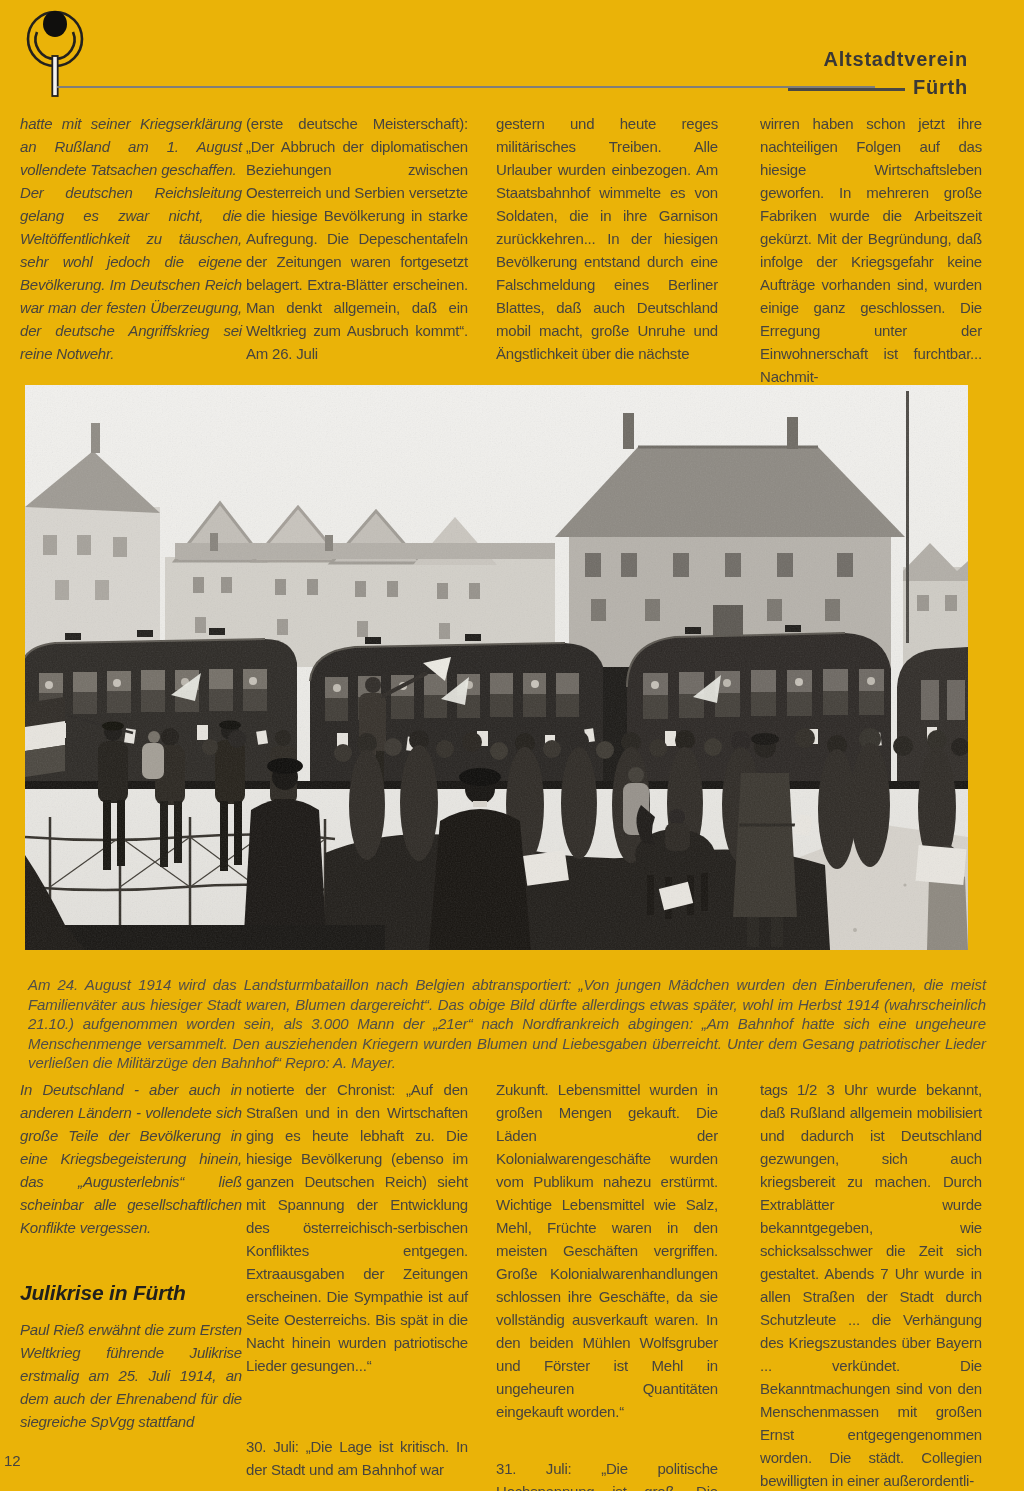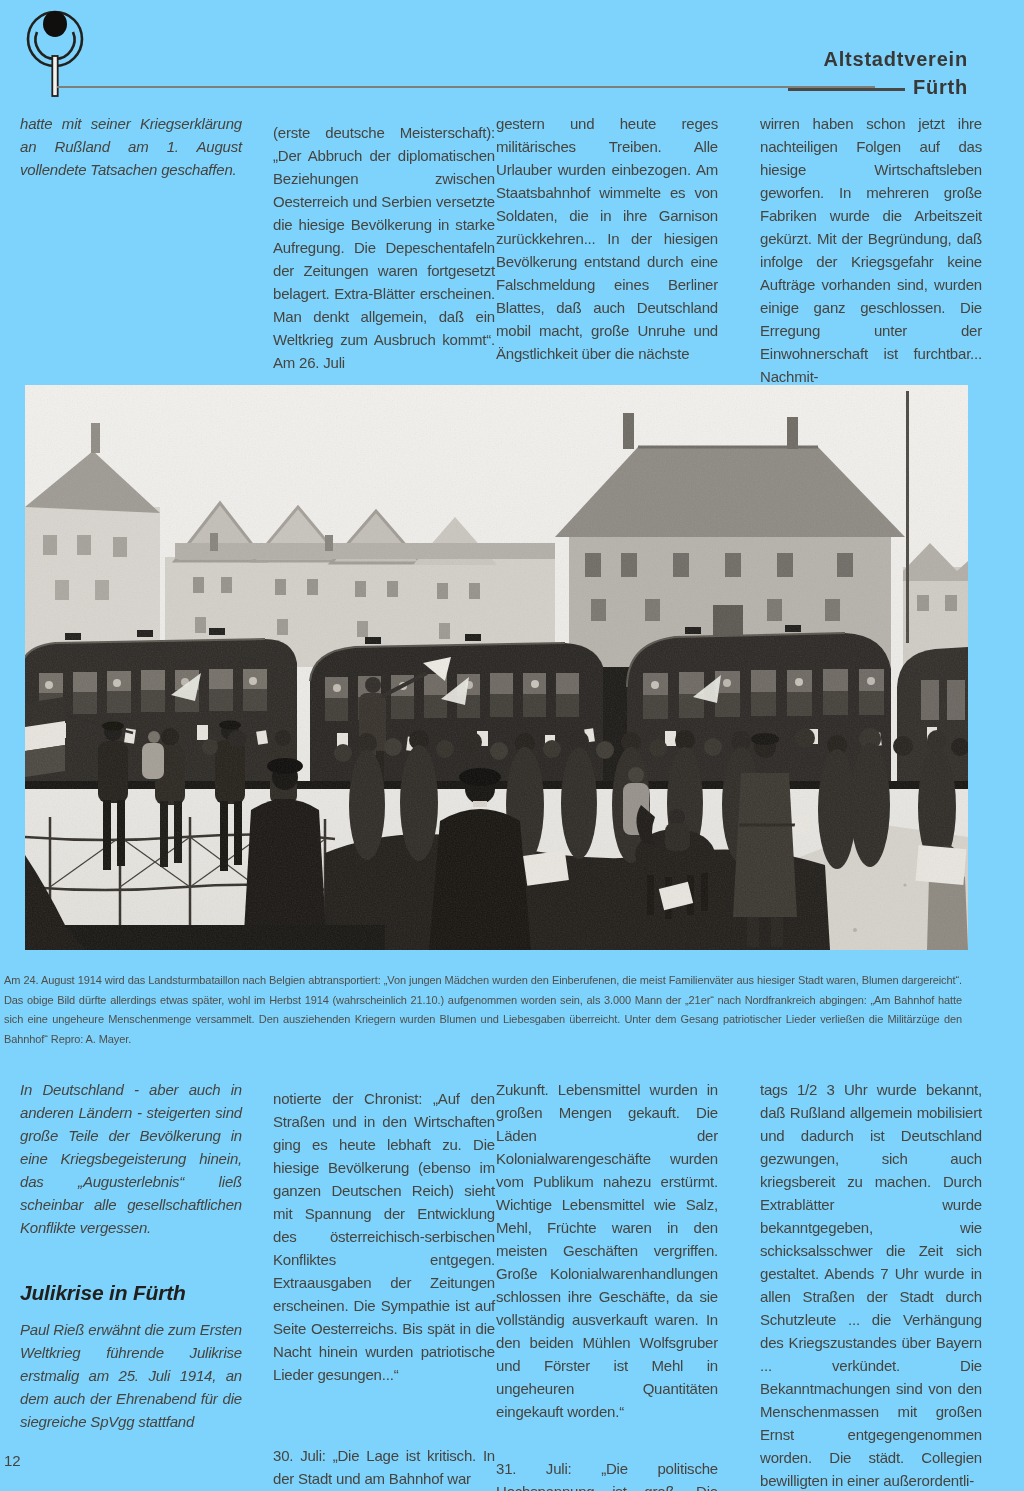--- a/index.html
+++ b/index.html
@@ -1,45 +1,45 @@
 <!DOCTYPE html>
 <html><head>
 <meta charset="utf-8">
 <style>
   * { box-sizing: border-box; }
   html,body { margin:0; padding:0; }
   body { width:1024px; height:1491px; font-family:"Liberation Sans", sans-serif; }
   .page {
     position:relative; width:1024px; height:1491px;
-    background:#7dd3fc; overflow:hidden; color:#454340;
+    background:#eab308; overflow:hidden; color:#454340;
   }
   
   .logo { position:absolute; left:24px; top:6px; width:62px; height:94px; }
   .org1 { position:absolute; left:740px; top:48px; width:228px; text-align:right;
           font-size:20px; letter-spacing:0.8px; color:#3a3836; font-weight:bold; }
   .org2 { position:absolute; left:740px; top:76px; width:228px; text-align:right;
           font-size:20px; letter-spacing:0.8px; color:#3a3836; font-weight:bold; }
   .rule-long  { position:absolute; left:57px;  top:86px; width:818px; height:2px; background:#807e79; }
   .rule-short { position:absolute; left:788px; top:88px; width:117px; height:3px; background:#4a4844; }
   
   .col { position:absolute; width:222px; font-size:15px; line-height:23px;
          text-align:justify; letter-spacing:-0.2px; color:#47443f; }
   .col p { margin:0; }
-  .c1 { left:20px;font-style:italic; }  .c2 { left:273px;margin-top:9px; } .c3 { left:496px; } .c4 { left:760px; }
+  .c1 { left:20px;font-style:italic; }  .c2 { left:246px; } .c3 { left:496px; } .c4 { left:760px; }
   .top { top:112px; }
   .bot { top:1078px; }
   .gap-lg { margin-top:58px !important; }
   .gap-md { margin-top:34px !important; }
   .article-heading { margin:42px 0 14px 0; font-size:21px; font-weight:bold;
                      letter-spacing:-0.2px; color:#21201d; text-align:left; }
   
   .photo { position:absolute; left:25px; top:385px; width:943px; height:565px; }
   .photo svg { display:block; width:100%; height:100%; }
-  .caption { position:absolute; left:4px; top:960px; width:958px;
-             font-size:11px; line-height:19.5px;
+  .caption { position:absolute; left:28px; top:960px; width:958px;
+             font-size:15px; font-style:italic; line-height:19.5px;
              color:#514e49; text-align:justify; letter-spacing:-0.1px; }
   .pagenum { position:absolute; left:4px; top:1452px; font-size:15px; color:#47443f; }
 </style>
 </head>
 <body>
 
 <div class="page">
 
   <svg class="logo" viewBox="0 0 62 94" aria-hidden="true">
     <circle cx="31" cy="33" r="27" fill="none" stroke="#23211e" stroke-width="2.6"></circle>
@@ -47,20 +47,21 @@
     <ellipse cx="31" cy="18" rx="12" ry="13" fill="#100f0d"></ellipse>
     <rect x="28.3" y="50" width="5.4" height="40" fill="#f3f2ef" stroke="#23211e" stroke-width="1.8"></rect>
   </svg>
   <div class="org1">Altstadtverein</div>
   <div class="org2">Fürth</div>
   <div class="rule-long"></div>
   <div class="rule-short"></div>
 
   <div class="col c1 top">
     <p>hatte mit seiner Kriegserklärung an Rußland am 1. August vollendete Tatsachen geschaffen.</p>
+    <p>Der deutschen Reichsleitung gelang es zwar nicht, die Weltöffentlichkeit zu täuschen, sehr wohl jedoch die eigene Bevölkerung. Im Deutschen Reich war man der festen Überzeugung, der deutsche Angriffskrieg sei reine Notwehr.</p>
   </div>
   <div class="col c2 top">
     <p>(erste deutsche Meisterschaft): „Der Abbruch der diplomatischen Beziehungen zwischen Oesterreich und Serbien versetzte die hiesige Bevölkerung in starke Aufregung. Die Depeschentafeln der Zeitungen waren fortgesetzt belagert. Extra-Blätter erscheinen. Man denkt allgemein, daß ein Weltkrieg zum Ausbruch kommt“. Am 26. Juli</p>
   </div>
   <div class="col c3 top">
     <p>gestern und heute reges militärisches Treiben. Alle Urlauber wurden einbezogen. Am Staatsbahnhof wimmelte es von Soldaten, die in ihre Garnison zurückkehren... In der hiesigen Bevölkerung entstand durch eine Falschmeldung eines Berliner Blattes, daß auch Deutschland mobil macht, große Unruhe und Ängstlichkeit über die nächste</p>
   </div>
   <div class="col c4 top">
     <p>wirren haben schon jetzt ihre nachteiligen Folgen auf das hiesige Wirtschaftsleben geworfen. In mehreren große Fabriken wurde die Arbeitszeit gekürzt. Mit der Begründung, daß infolge der Kriegsgefahr keine Aufträge vorhanden sind, wurden einige ganz geschlossen. Die Erregung unter der Einwohnerschaft ist furchtbar... Nachmit-</p>
   </div>
@@ -414,21 +415,21 @@
         <path d="M0,565 L0,470 Q20,500 40,540 L60,565 Z" fill="#1c1915"></path>
       </g>
 
       <rect x="0" y="0" width="943" height="565" filter="url(#grain)" opacity="0.13"></rect>
     </svg>
   </div>
 
   <p class="caption">Am 24. August 1914 wird das Landsturmbataillon nach Belgien abtransportiert: „Von jungen Mädchen wurden den Einberufenen, die meist Familienväter aus hiesiger Stadt waren, Blumen dargereicht“. Das obige Bild dürfte allerdings etwas später, wohl im Herbst 1914 (wahrscheinlich 21.10.) aufgenommen worden sein, als 3.000 Mann der „21er“ nach Nordfrankreich abgingen: „Am Bahnhof hatte sich eine ungeheure Menschenmenge versammelt. Den ausziehenden Kriegern wurden Blumen und Liebesgaben überreicht. Unter dem Gesang patriotischer Lieder verließen die Militärzüge den Bahnhof“ Repro: A. Mayer.</p>
 
   <div class="col c1 bot">
-    <p>In Deutschland - aber auch in anderen Ländern - steigerten sind große Teile der Bevölkerung in eine Kriegsbegeisterung hinein, das „Augusterlebnis“ ließ scheinbar alle gesellschaftlichen Konflikte vergessen.</p>
+    <p>In Deutschland - aber auch in anderen Ländern - vollendete sich große Teile der Bevölkerung in eine Kriegsbegeisterung hinein, das „Augusterlebnis“ ließ scheinbar alle gesellschaftlichen Konflikte vergessen.</p>
     <h2 class="article-heading">Julikrise in Fürth</h2>
     <p>Paul Rieß erwähnt die zum Ersten Weltkrieg führende Julikrise erstmalig am 25. Juli 1914, an dem auch der Ehrenabend für die siegreiche SpVgg stattfand</p>
   </div>
   <div class="col c2 bot">
     <p>notierte der Chronist: „Auf den Straßen und in den Wirtschaften ging es heute lebhaft zu. Die hiesige Bevölkerung (ebenso im ganzen Deutschen Reich) sieht mit Spannung der Entwicklung des österreichisch-serbischen Konfliktes entgegen. Extraausgaben der Zeitungen erscheinen. Die Sympathie ist auf Seite Oesterreichs. Bis spät in die Nacht hinein wurden patriotische Lieder gesungen...“</p>
     <p class="gap-lg">30. Juli: „Die Lage ist kritisch. In der Stadt und am Bahnhof war</p>
   </div>
   <div class="col c3 bot">
     <p>Zukunft. Lebensmittel wurden in großen Mengen gekauft. Die Läden der Kolonialwarengeschäfte wurden vom Publikum nahezu erstürmt. Wichtige Lebensmittel wie Salz, Mehl, Früchte waren in den meisten Geschäften vergriffen. Große Kolonialwarenhandlungen schlossen ihre Geschäfte, da sie vollständig ausverkauft waren. In den beiden Mühlen Wolfsgruber und Förster ist Mehl in ungeheuren Quantitäten eingekauft worden.“</p>
     <p class="gap-md">31. Juli: „Die politische Hochspannung ist groß. Die Kriegs-</p>

